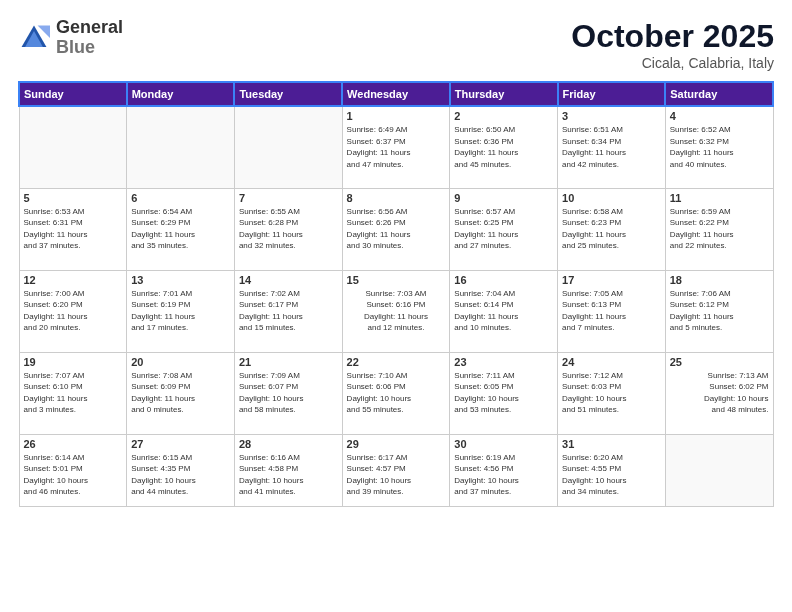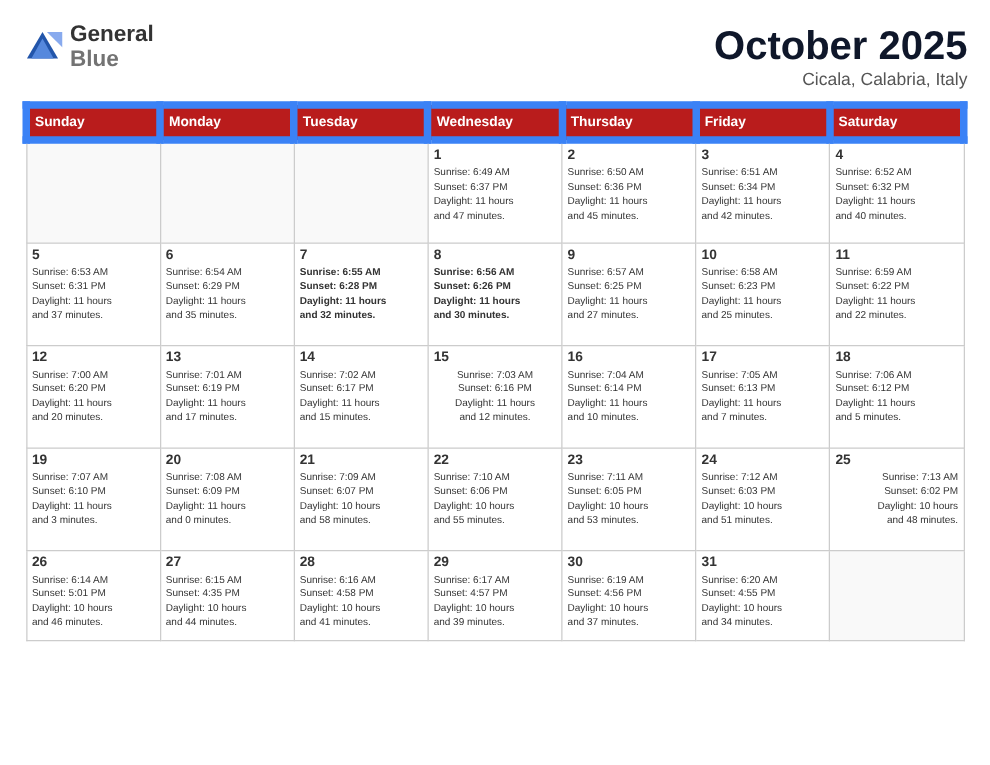--- a/index.html
+++ b/index.html
@@ -52,27 +52,27 @@
       color: #555;
     }
     .calendar {
       flex: 1;
       border: 1px solid #ccc;
       border-collapse: collapse;
       width: 100%;
       table-layout: fixed;
     }
     .calendar th {
-      background: #b91c1c;
+      background: #4c1d95;
       color: #fff;
       font-size: 11px;
       font-weight: bold;
       padding: 5px 4px;
       text-align: left;
-      border: 6px solid #3b82f6;
+      border: 2px solid #3b82f6;
     }
     .calendar td {
       vertical-align: top;
       border: 1px solid #ccc;
       padding: 3px 4px;
       font-size: 8.5px;
       color: #333;
       height: 82px;
     }
     .calendar td.empty {
@@ -171,28 +171,28 @@
           </td>
           <td>
             <span class="day-num">6</span>
             <div class="day-info" style="white-space: pre-line;">Sunrise: 6:54 AM
 Sunset: 6:29 PM
 Daylight: 11 hours
 and 35 minutes.</div>
           </td>
           <td>
             <span class="day-num">7</span>
-            <div class="day-info" style="white-space: pre-line; font-weight: bold;">Sunrise: 6:55 AM
+            <div class="day-info" style="white-space: pre-line;">Sunrise: 6:55 AM
 Sunset: 6:28 PM
 Daylight: 11 hours
 and 32 minutes.</div>
           </td>
           <td>
             <span class="day-num">8</span>
-            <div class="day-info" style="white-space: pre-line; font-weight: bold;">Sunrise: 6:56 AM
+            <div class="day-info" style="white-space: pre-line;">Sunrise: 6:56 AM
 Sunset: 6:26 PM
 Daylight: 11 hours
 and 30 minutes.</div>
           </td>
           <td>
             <span class="day-num">9</span>
             <div class="day-info" style="white-space: pre-line;">Sunrise: 6:57 AM
 Sunset: 6:25 PM
 Daylight: 11 hours
 and 27 minutes.</div>

